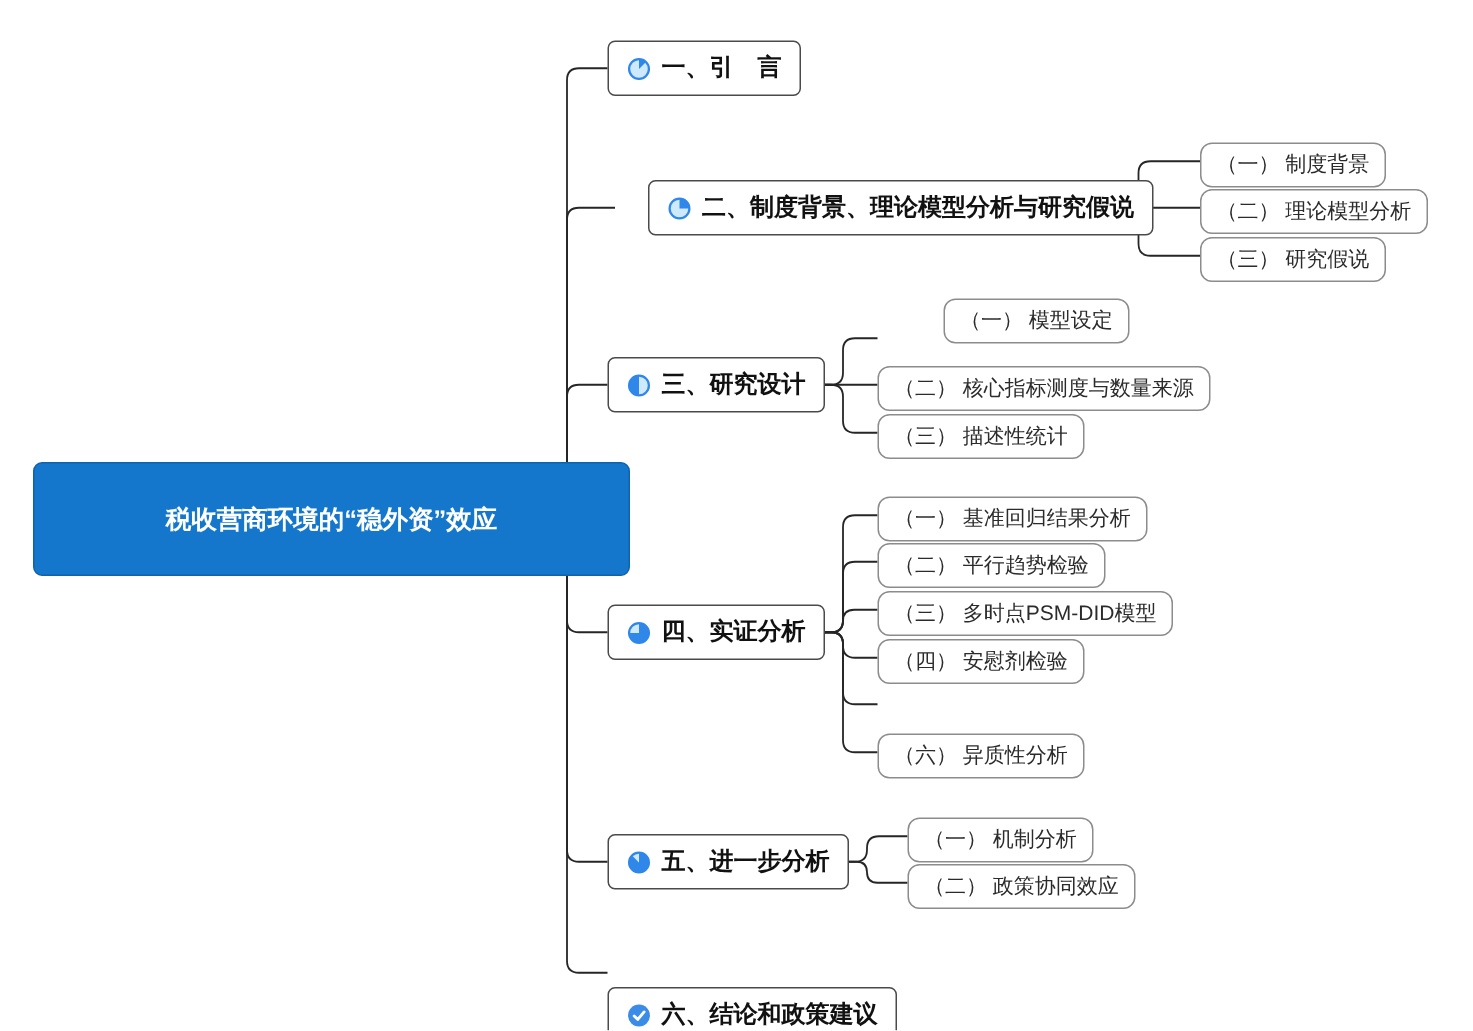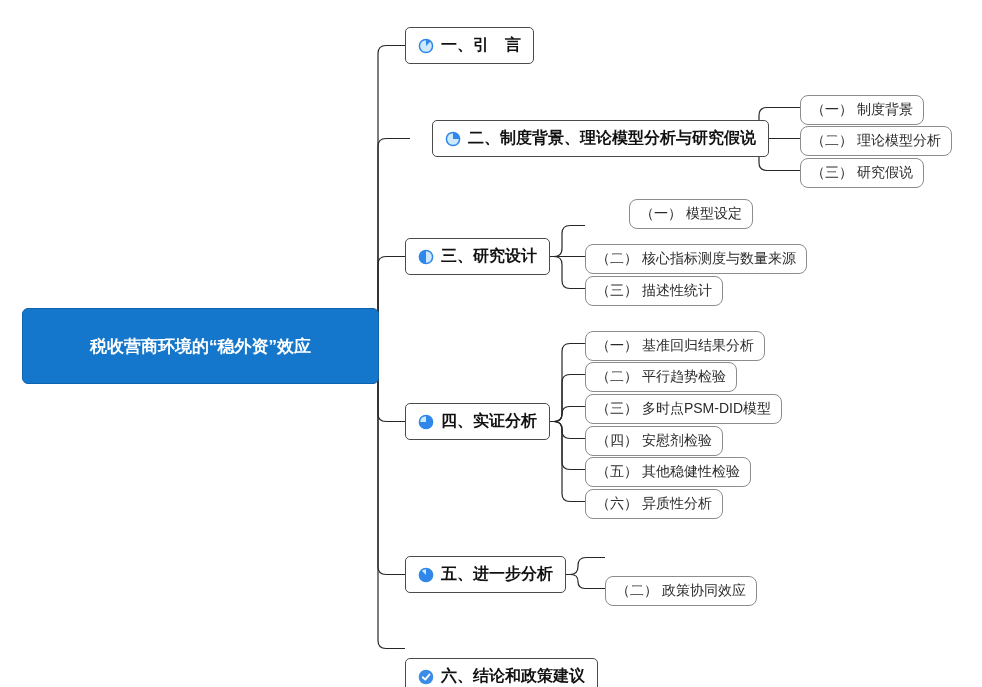--- a/index.html
+++ b/index.html
@@ -48,21 +48,21 @@
       <path d="M550,421.5 L554,421.5 Q562,421.5 562,413.5 L562,351.5 Q562,343.5 570,343.5 L585,343.5" fill="none" stroke="#262626" stroke-width="1.2"></path>
       <path d="M550,421.5 L554,421.5 Q562,421.5 562,413.5 L562,382.5 Q562,374.5 570,374.5 L585,374.5" fill="none" stroke="#262626" stroke-width="1.2"></path>
       <path d="M550,421.5 L554.5,421.5 Q562,421.5 562,414 L562,414 Q562,406.5 569.5,406.5 L585,406.5" fill="none" stroke="#262626" stroke-width="1.2"></path>
       <path d="M550,421.5 L554,421.5 Q562,421.5 562,429.5 L562,430.5 Q562,438.5 570,438.5 L585,438.5" fill="none" stroke="#262626" stroke-width="1.2"></path>
       <path d="M550,421.5 L554,421.5 Q562,421.5 562,429.5 L562,461.5 Q562,469.5 570,469.5 L585,469.5" fill="none" stroke="#262626" stroke-width="1.2"></path>
       <path d="M550,421.5 L554,421.5 Q562,421.5 562,429.5 L562,493.5 Q562,501.5 570,501.5 L585,501.5" fill="none" stroke="#262626" stroke-width="1.2"></path>
       <path d="M566,574.5 L570,574.5 Q578,574.5 578,566.5 L578,565.5 Q578,557.5 586,557.5 L605,557.5" fill="none" stroke="#262626" stroke-width="1.2"></path>
       <path d="M566,574.5 L571,574.5 Q578,574.5 578,581.5 L578,581.5 Q578,588.5 585,588.5 L605,588.5" fill="none" stroke="#262626" stroke-width="1.2"></path>
     </svg>
 
-  <div class="node root" id="root" style="left:22px;top:308px;width:357px;height:76px;">
+  <div class="node root" id="root" style="left:22px;top:308px;width:398px;height:76px;">
     <div>税收营商环境的“稳外资”效应</div>
   </div>
 
   <div class="node main" id="b1" style="left:405px;top:27px;">
     <span class="icon">
         <svg width="16" height="16" viewBox="0 0 16 16" xmlns="http://www.w3.org/2000/svg">
           <circle cx="8" cy="8" r="6.6" fill="#cfe9fc" stroke="#2f87e9" stroke-width="1.5"></circle>
           <path d="M8,8 L8,1.4000000000000004 A6.6,6.6 0 0 1 12.666904755831213,3.3330952441687867 Z" fill="#2f87e9"></path>
         </svg>
       </span>
@@ -144,23 +144,23 @@
   </div>
   <div class="node sub" id="b4c1" style="left:585px;top:362px;">
     <span>（二） 平行趋势检验</span>
   </div>
   <div class="node sub" id="b4c2" style="left:585px;top:394px;">
     <span>（三） 多时点PSM-DID模型</span>
   </div>
   <div class="node sub" id="b4c3" style="left:585px;top:426px;">
     <span>（四） 安慰剂检验</span>
   </div>
-  <div class="node sub" id="b4c4" style="left:585px;top:457px;">
-    <span>（五） 其他稳健性检验</span>
-  </div>
   <div class="node sub" id="b4c5" style="left:585px;top:489px;">
     <span>（六） 异质性分析</span>
   </div>
 
+  <div class="node sub" id="b5c0" style="left:605px;top:545px;">
+    <span>（一） 机制分析</span>
+  </div>
   <div class="node sub" id="b5c1" style="left:605px;top:576px;">
     <span>（二） 政策协同效应</span>
   </div>
 </div>
 
 </body></html>

